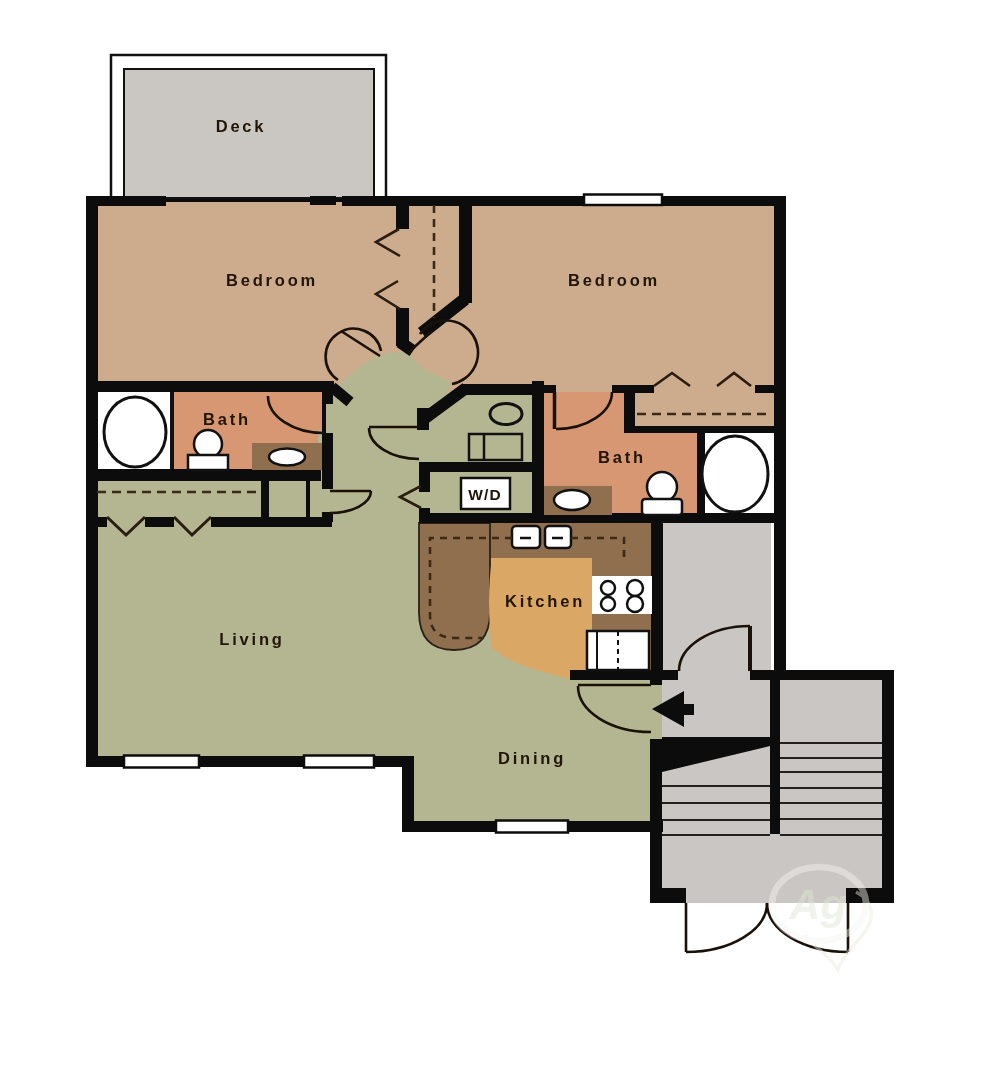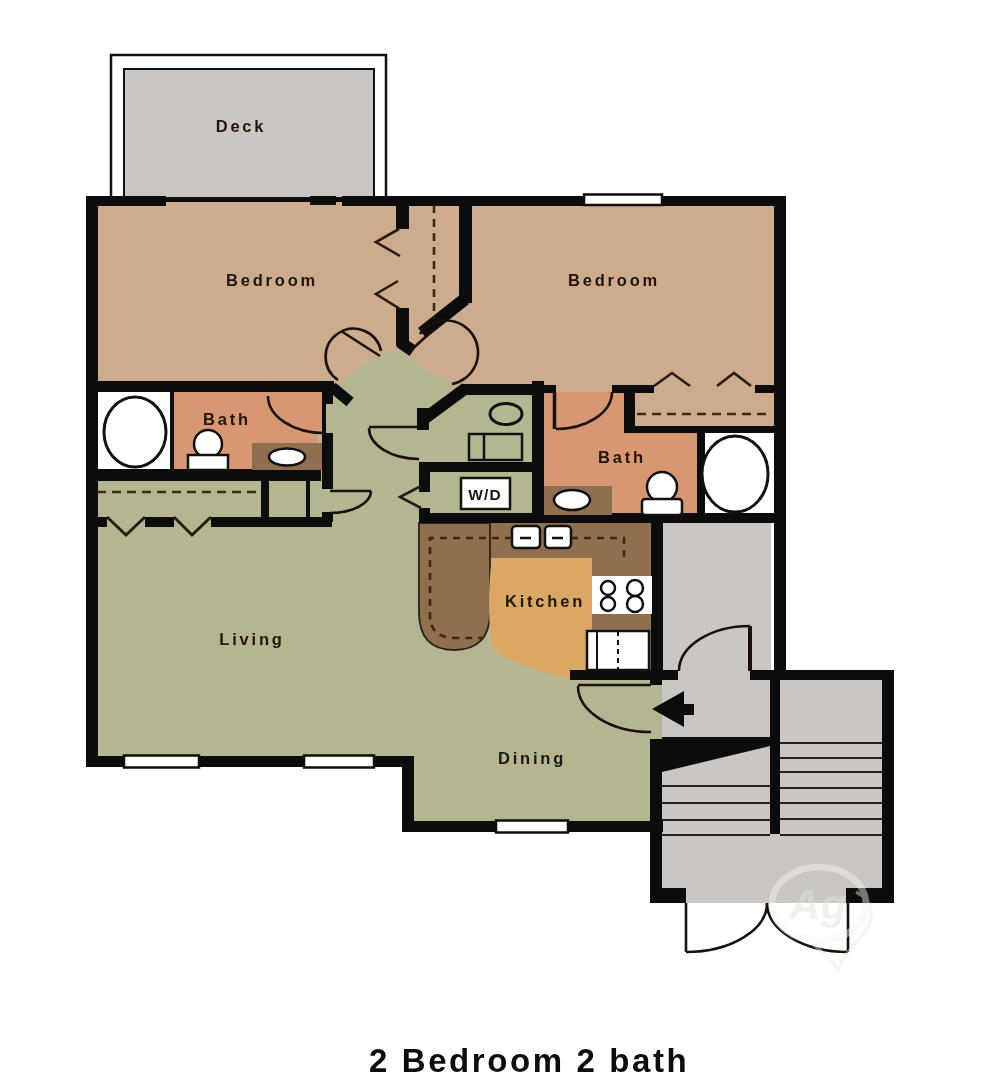--- a/index.html
+++ b/index.html
@@ -243,14 +243,13 @@
   <text x="614" y="286" text-anchor="middle">Bedroom</text>
   <text x="227" y="425" text-anchor="middle">Bath</text>
   <text x="622" y="463" text-anchor="middle">Bath</text>
   <text x="545" y="607" text-anchor="middle">Kitchen</text>
   <text x="252" y="645" text-anchor="middle">Living</text>
   <text x="532" y="764" text-anchor="middle">Dining</text>
   <text x="485" y="500" text-anchor="middle" font-size="15.5" letter-spacing="1.2">W/D</text>
 </g>
 </svg>
 
-<div style="position:absolute;left:369px;top:1042px;font-size:33px;letter-spacing:2.6px;font-weight:bold;color:#0d0d0d;white-space:nowrap;text-shadow:2px 2px 0 #fff,-2px -2px 0 #fff,2px -2px 0 #fff,-2px 2px 0 #fff,3px 0 0 #fff,0 3px 0 #fff;">2 Bedroom 2 bath</div>
 </div>
 
 </body></html>

